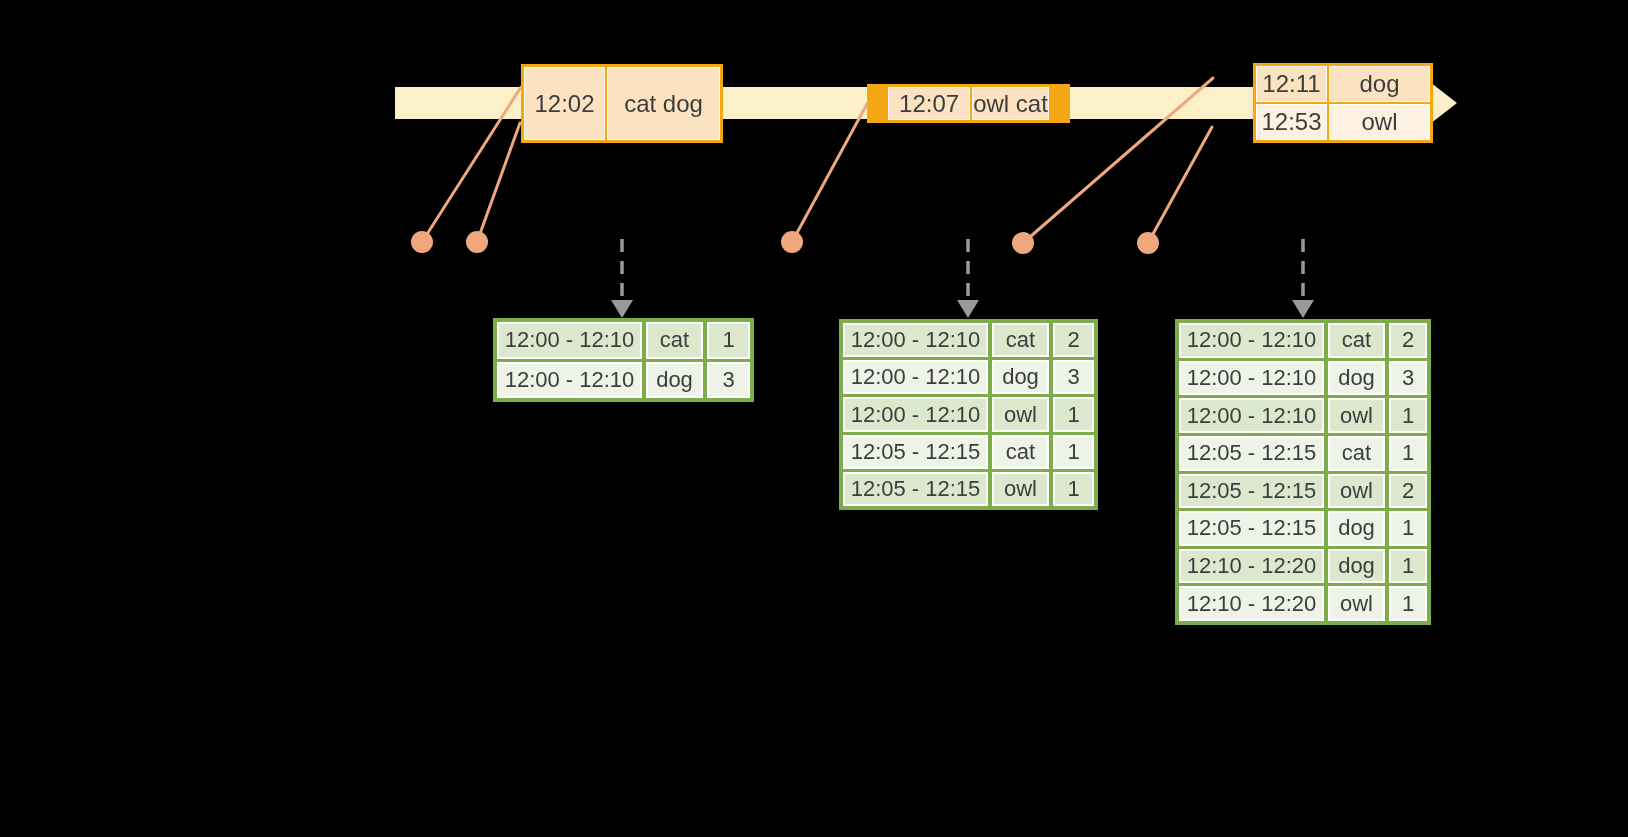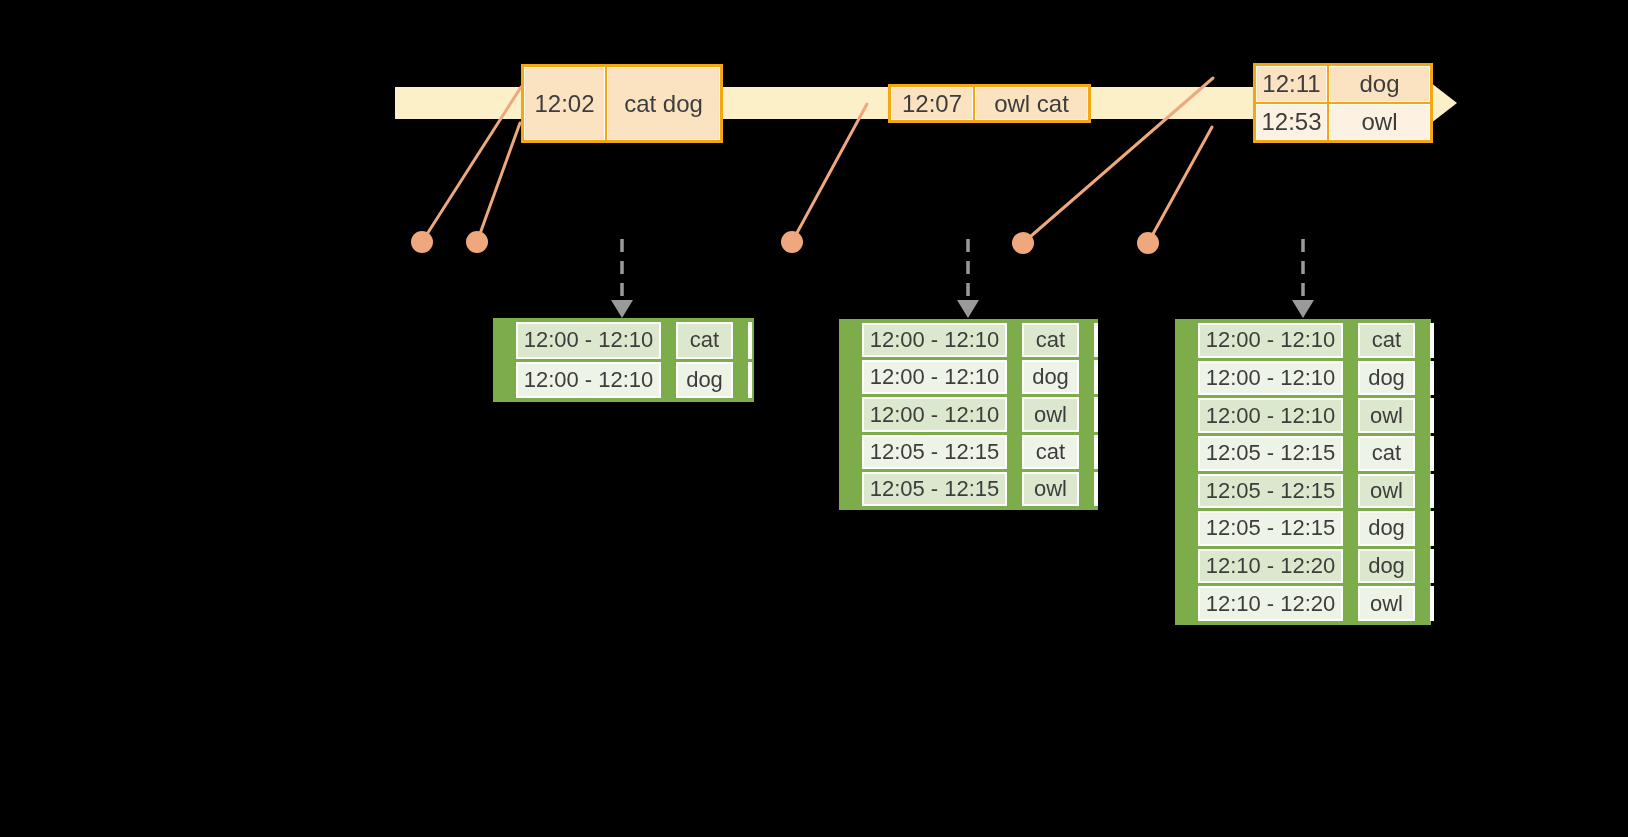--- a/index.html
+++ b/index.html
@@ -21,39 +21,39 @@
 
   
   .etable {
     position:absolute; z-index:3; box-sizing:border-box;
     display:flex; flex-direction:column; gap:2px;
     background:#F3A712; border:3px solid #F3A712;
   }
   .etable .erow { flex:1; display:grid; gap:2px; }
   .e1 { left:521px; top:64px; width:202px; height:79px; }
   .e1 .erow { grid-template-columns:81px 1fr; }
-  .e2 { left:888px; top:84px; width:203px; height:39px; }
+  .e2 { left:867px; top:84px; width:203px; height:39px;align-items:center; }
   .e2 .erow { grid-template-columns:82px 1fr; }
   .e3 { left:1253px; top:63px; width:180px; height:80px; }
   .e3 .erow { grid-template-columns:71px 1fr; }
   .cell {
     box-sizing:border-box; display:flex; align-items:center; justify-content:center;
     border:1px solid rgba(255,255,255,0.75); white-space:nowrap; overflow:hidden;
   }
   .etable .cell { font-size:24px; }
   .etable .erow:nth-child(odd) .cell  { background:#FBE2C1; }
   .etable .erow:nth-child(even) .cell { background:#FDF2E2; }
 
   
   .gtable {
     position:absolute; z-index:3; box-sizing:border-box;
     display:flex; flex-direction:column; gap:3px;
     background:#7DAD4B; border:4px solid #7DAD4B;
   }
-  .gtable .grow { flex:1; display:grid; grid-template-columns:145px 57px 1fr; gap:15px;margin-left:19px; }
+  .gtable .grow { flex:1; display:grid; grid-template-columns:145px 57px 1fr; gap:4px; }
   .gtable .cell { font-size:22px; border:2px solid rgba(255,255,255,0.9); }
   .gtable .grow:nth-child(odd) .cell  { background:#DCE8CD; }
   .gtable .grow:nth-child(even) .cell { background:#EEF3E7; }
   .g1 { left:493px;  top:318px; width:261px; height:84px;  }
   .g2 { left:839px;  top:319px; width:259px; height:191px; }
   .g3 { left:1175px; top:319px; width:256px; height:306px; }
 </style>
 </head>
 <body>
 

